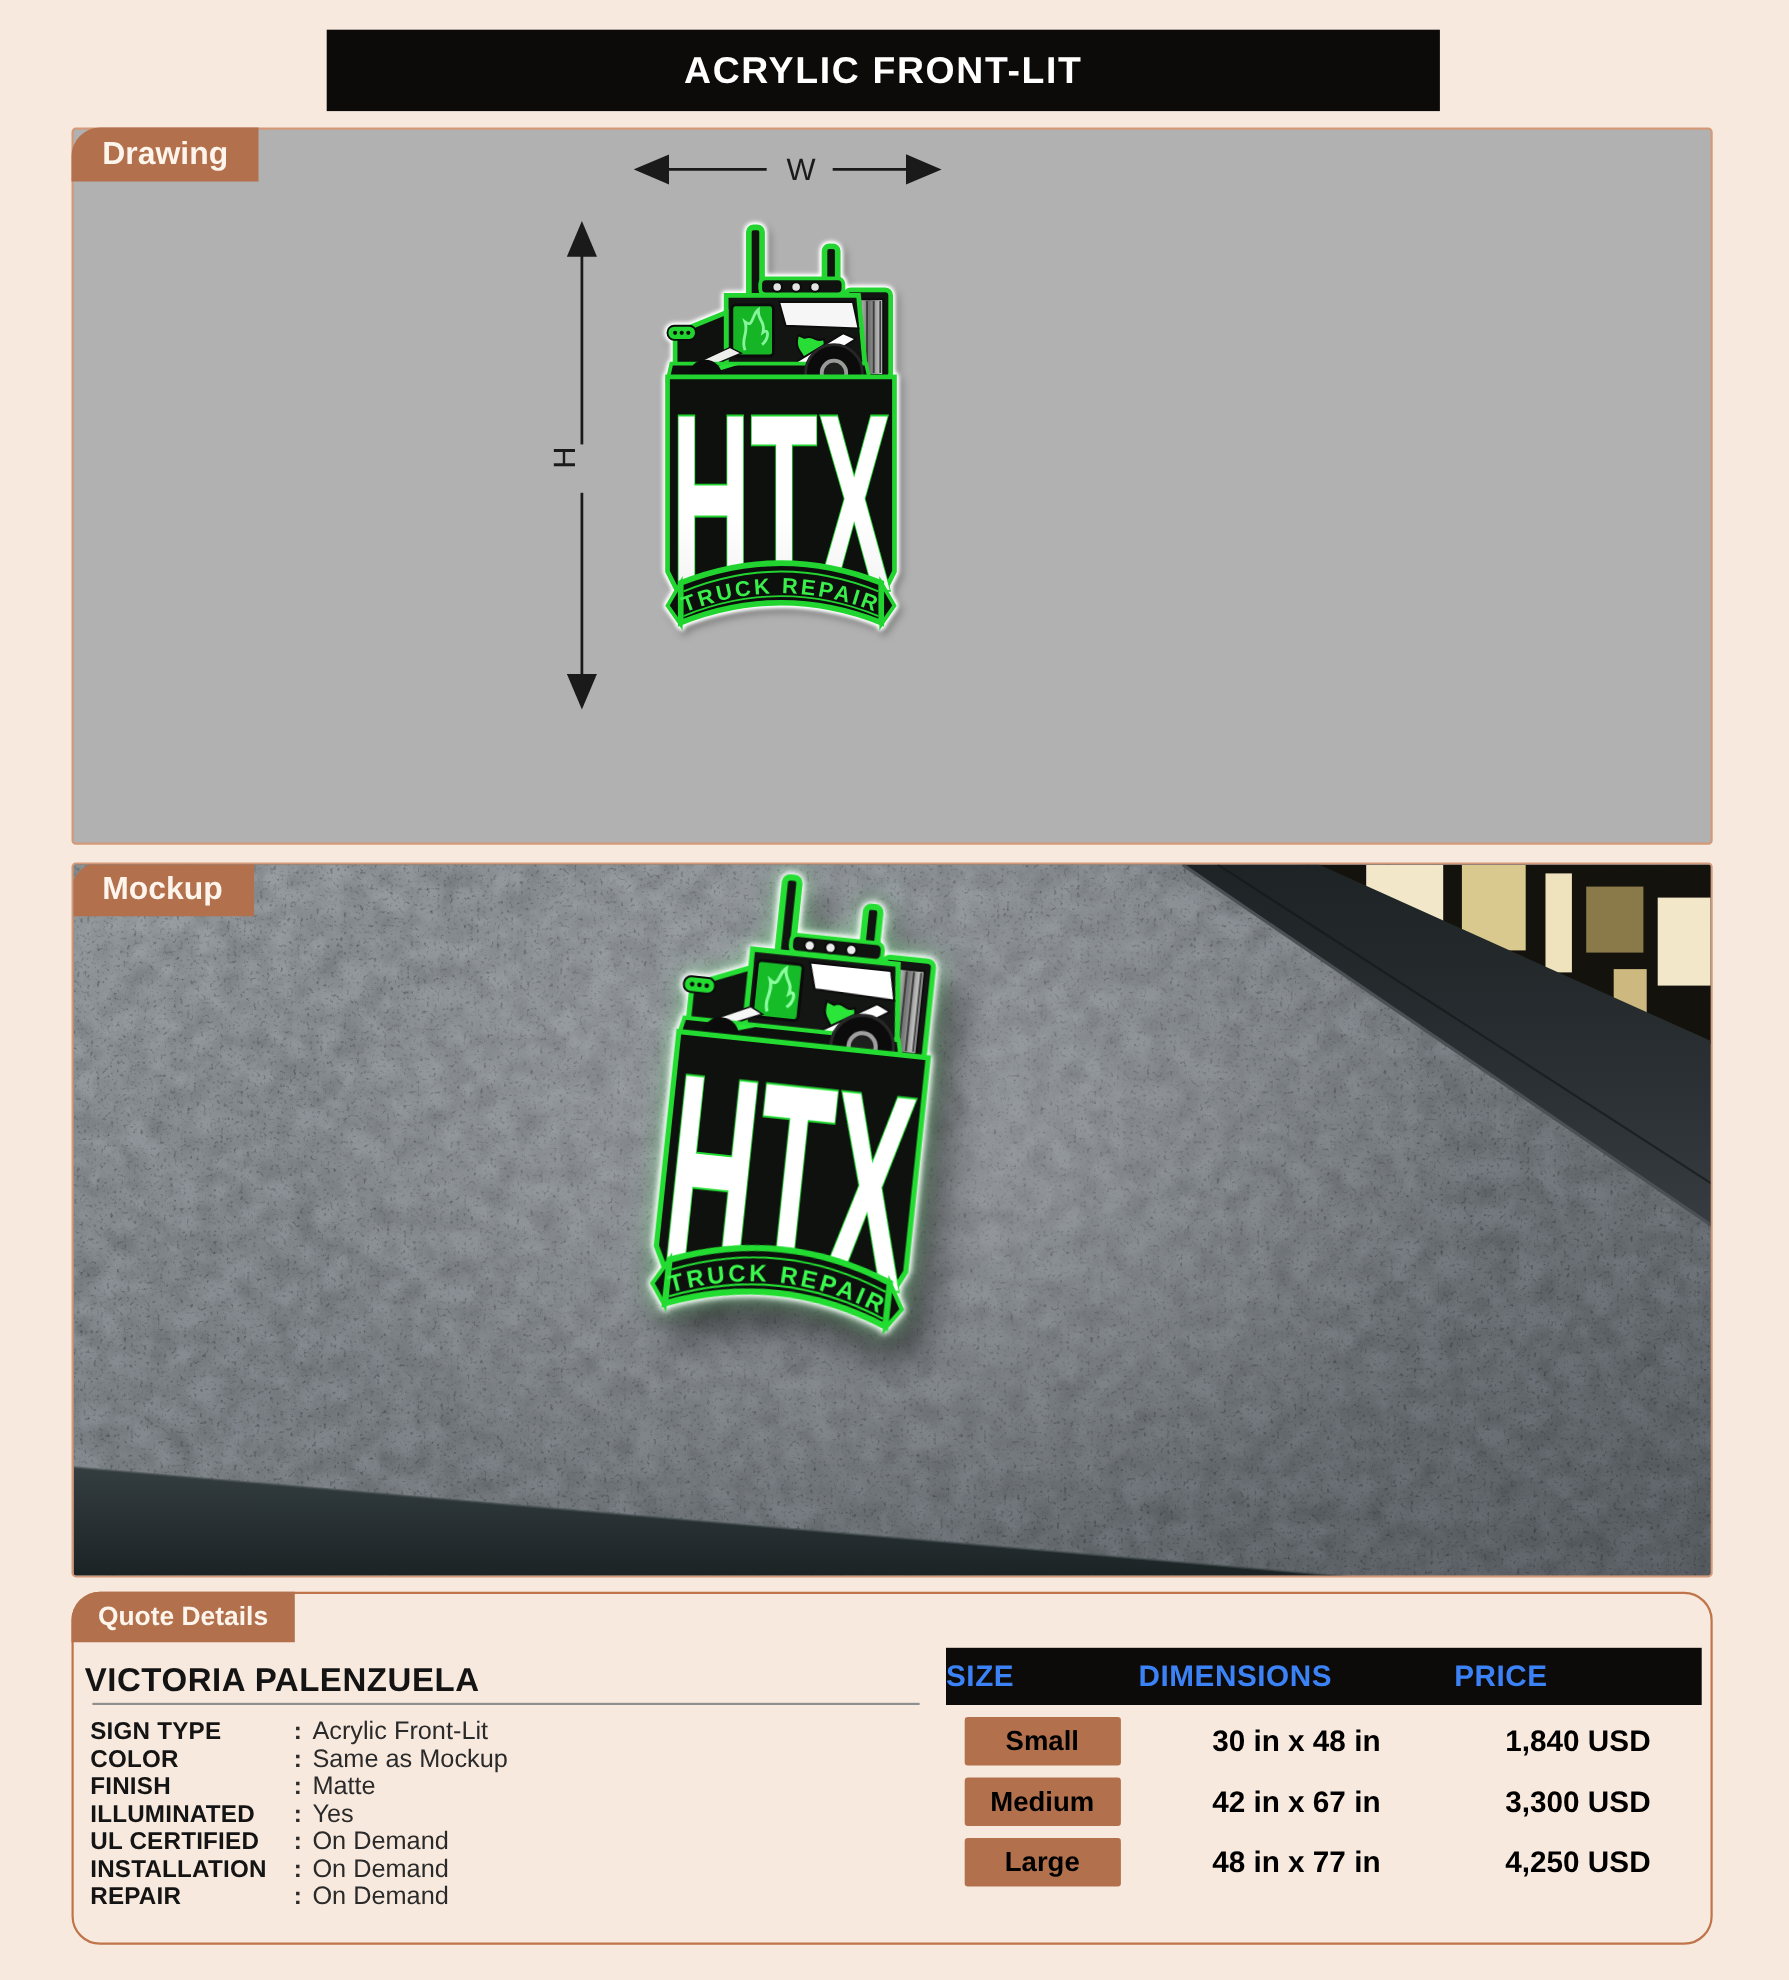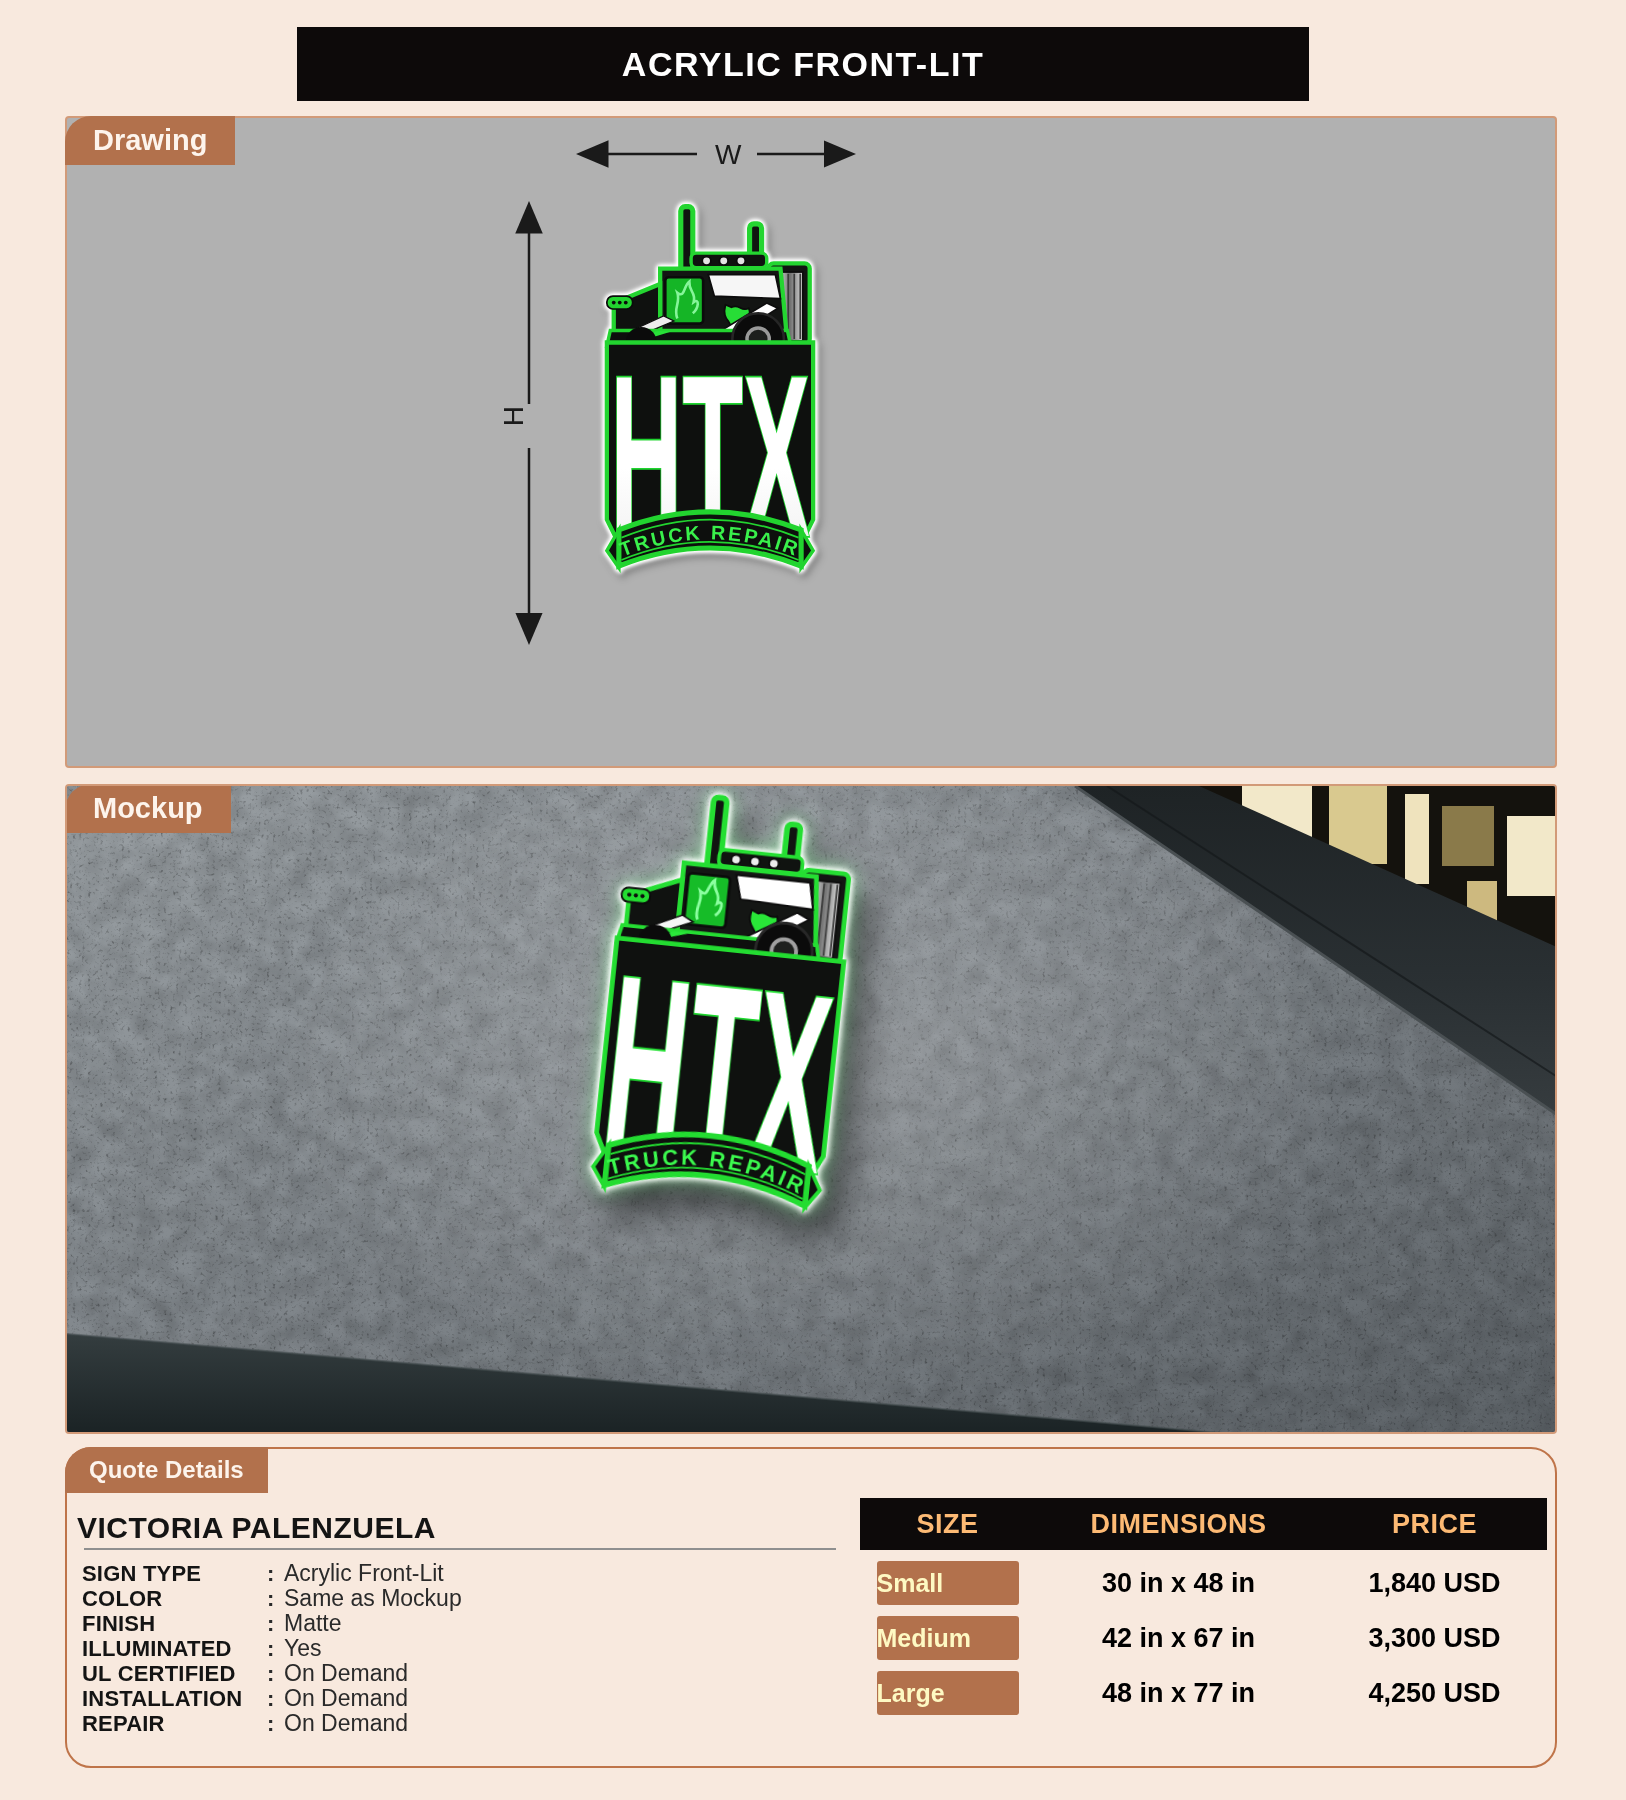--- a/index.html
+++ b/index.html
@@ -40,24 +40,24 @@
     font-size:30px; font-weight:bold; color:#141414; letter-spacing:.5px; }
   .divider { position:absolute; left:17px; top:99px; width:752px; height:2px; background:#8f8f8f; }
   .spec-list { position:absolute; left:15px; top:112px; width:780px; }
   .spec-row { position:relative; height:25px; display:flex; align-items:center; }
   .spec-label { position:absolute; left:0; width:245px; font-size:22px; font-weight:bold; color:#141414; letter-spacing:.2px; }
   .spec-colon { position:absolute; left:185px; font-size:22px; font-weight:bold; color:#2a2a2a; }
   .spec-value { position:absolute; left:202px; font-size:23px; color:#2a2a2a; }
 
   .price-table { position:absolute; left:793px; top:49px; width:687px; }
   .pt-head { display:grid; grid-template-columns:175px 287px 225px; background:#0d0a0a; height:52px; align-items:center; }
-  .pt-head div { color:#fdba74; font-size:27px; font-weight:bold; text-align:center; letter-spacing:.5px; }
+  .pt-head div { color:#3b82f6; font-size:27px; font-weight:bold; text-align:left; letter-spacing:.5px; }
   .pt-row { display:grid; grid-template-columns:175px 287px 225px; height:44px; align-items:center; margin-top:11px; }
   .pt-pill { width:142px; height:44px; margin:0 auto; background:#b2714c; border-radius:3px;
-    display:flex; align-items:center; color:#fef9c3; font-size:25px; font-weight:bold; }
+    display:flex; align-items:center; justify-content:center; color:#000000; font-size:25px; font-weight:bold; }
   .pt-cell { text-align:center; font-size:27px; font-weight:bold; color:#000000; }
 
   .hidden-defs { position:absolute; width:0; height:0; overflow:hidden; }
 </style>
 </head>
 <body>
 
 <svg class="hidden-defs" aria-hidden="true">
   <defs>
     <linearGradient id="chrome" gradientUnits="userSpaceOnUse" x1="0" y1="238" x2="0" y2="445">

